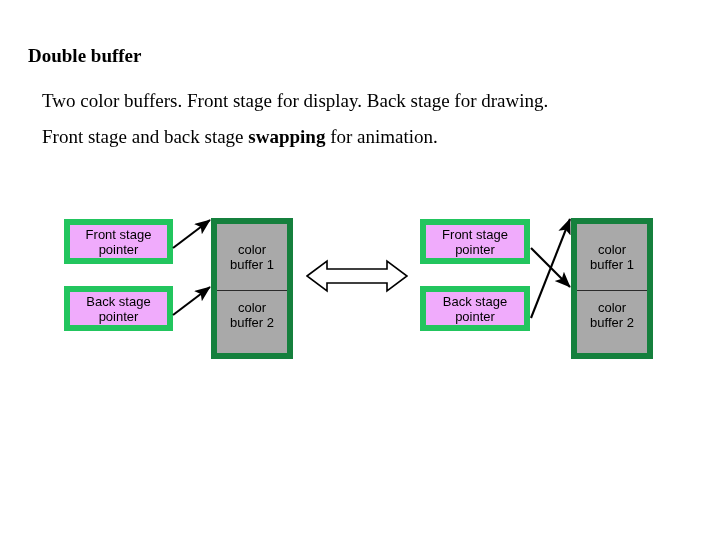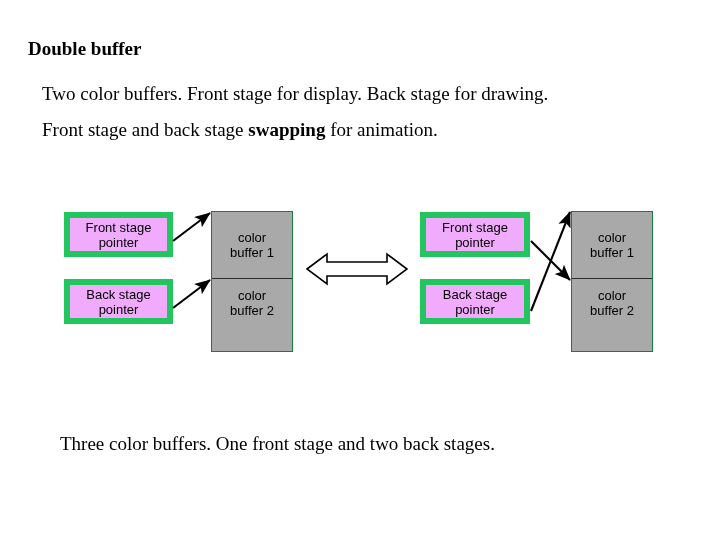--- a/index.html
+++ b/index.html
@@ -11,21 +11,21 @@
     width: 720px;
     height: 540px;
     position: relative;
     overflow: hidden;
     font-family: "Liberation Serif", serif;
     color: #000000;
   }
 
   .slide {
     position: absolute;
-    left: 0; top: 0;
+    left: 0; top: 7px;
     width: 720px;
     height: 400px;
   }
 
   
   .heading {
     position: absolute;
     font-family: "Liberation Serif", serif;
     font-weight: bold;
     font-size: 19px;
@@ -76,21 +76,21 @@
 
   #box-left-front  { left: 64px;  top: 212px; width: 109px; height: 45px; }
   #box-left-back   { left: 64px;  top: 279px; width: 109px; height: 45px; }
   #box-right-front { left: 420px; top: 212px; width: 110px; height: 45px; }
   #box-right-back  { left: 420px; top: 279px; width: 110px; height: 45px; }
 
   .buffer-block {
     position: absolute;
     box-sizing: border-box;
     background: #a9a9a9;
-    border: 1px solid #15803d;
+    border: 6px solid #15803d;
     width: 82px;
     height: 141px;
   }
   #buffer-block-left  { left: 211px; top: 211px; }
   #buffer-block-right { left: 571px; top: 211px; }
 
   .buffer-cell {
     position: absolute;
     left: 0;
     width: 100%;
@@ -203,15 +203,14 @@
       <line x1="531" y1="311" x2="570" y2="212" stroke="#000000" stroke-width="2.1" marker-end="url(#ah)"></line>
     </svg>
 
     <svg class="swap-arrow" viewBox="0 0 102 34" width="102" height="34">
       <polygon points="1,17 21,2 21,10 81,10 81,2 101,17 81,32 81,24 21,24 21,32" fill="#ffffff" stroke="#000000" stroke-width="1.6" stroke-linejoin="miter"></polygon>
     </svg>
 
   </div>
 
 
-  <div class="body-line" id="body-line-3">Three color buffers. One front stage and two back stages.</div>
 
 </div>
 
 </body></html>

